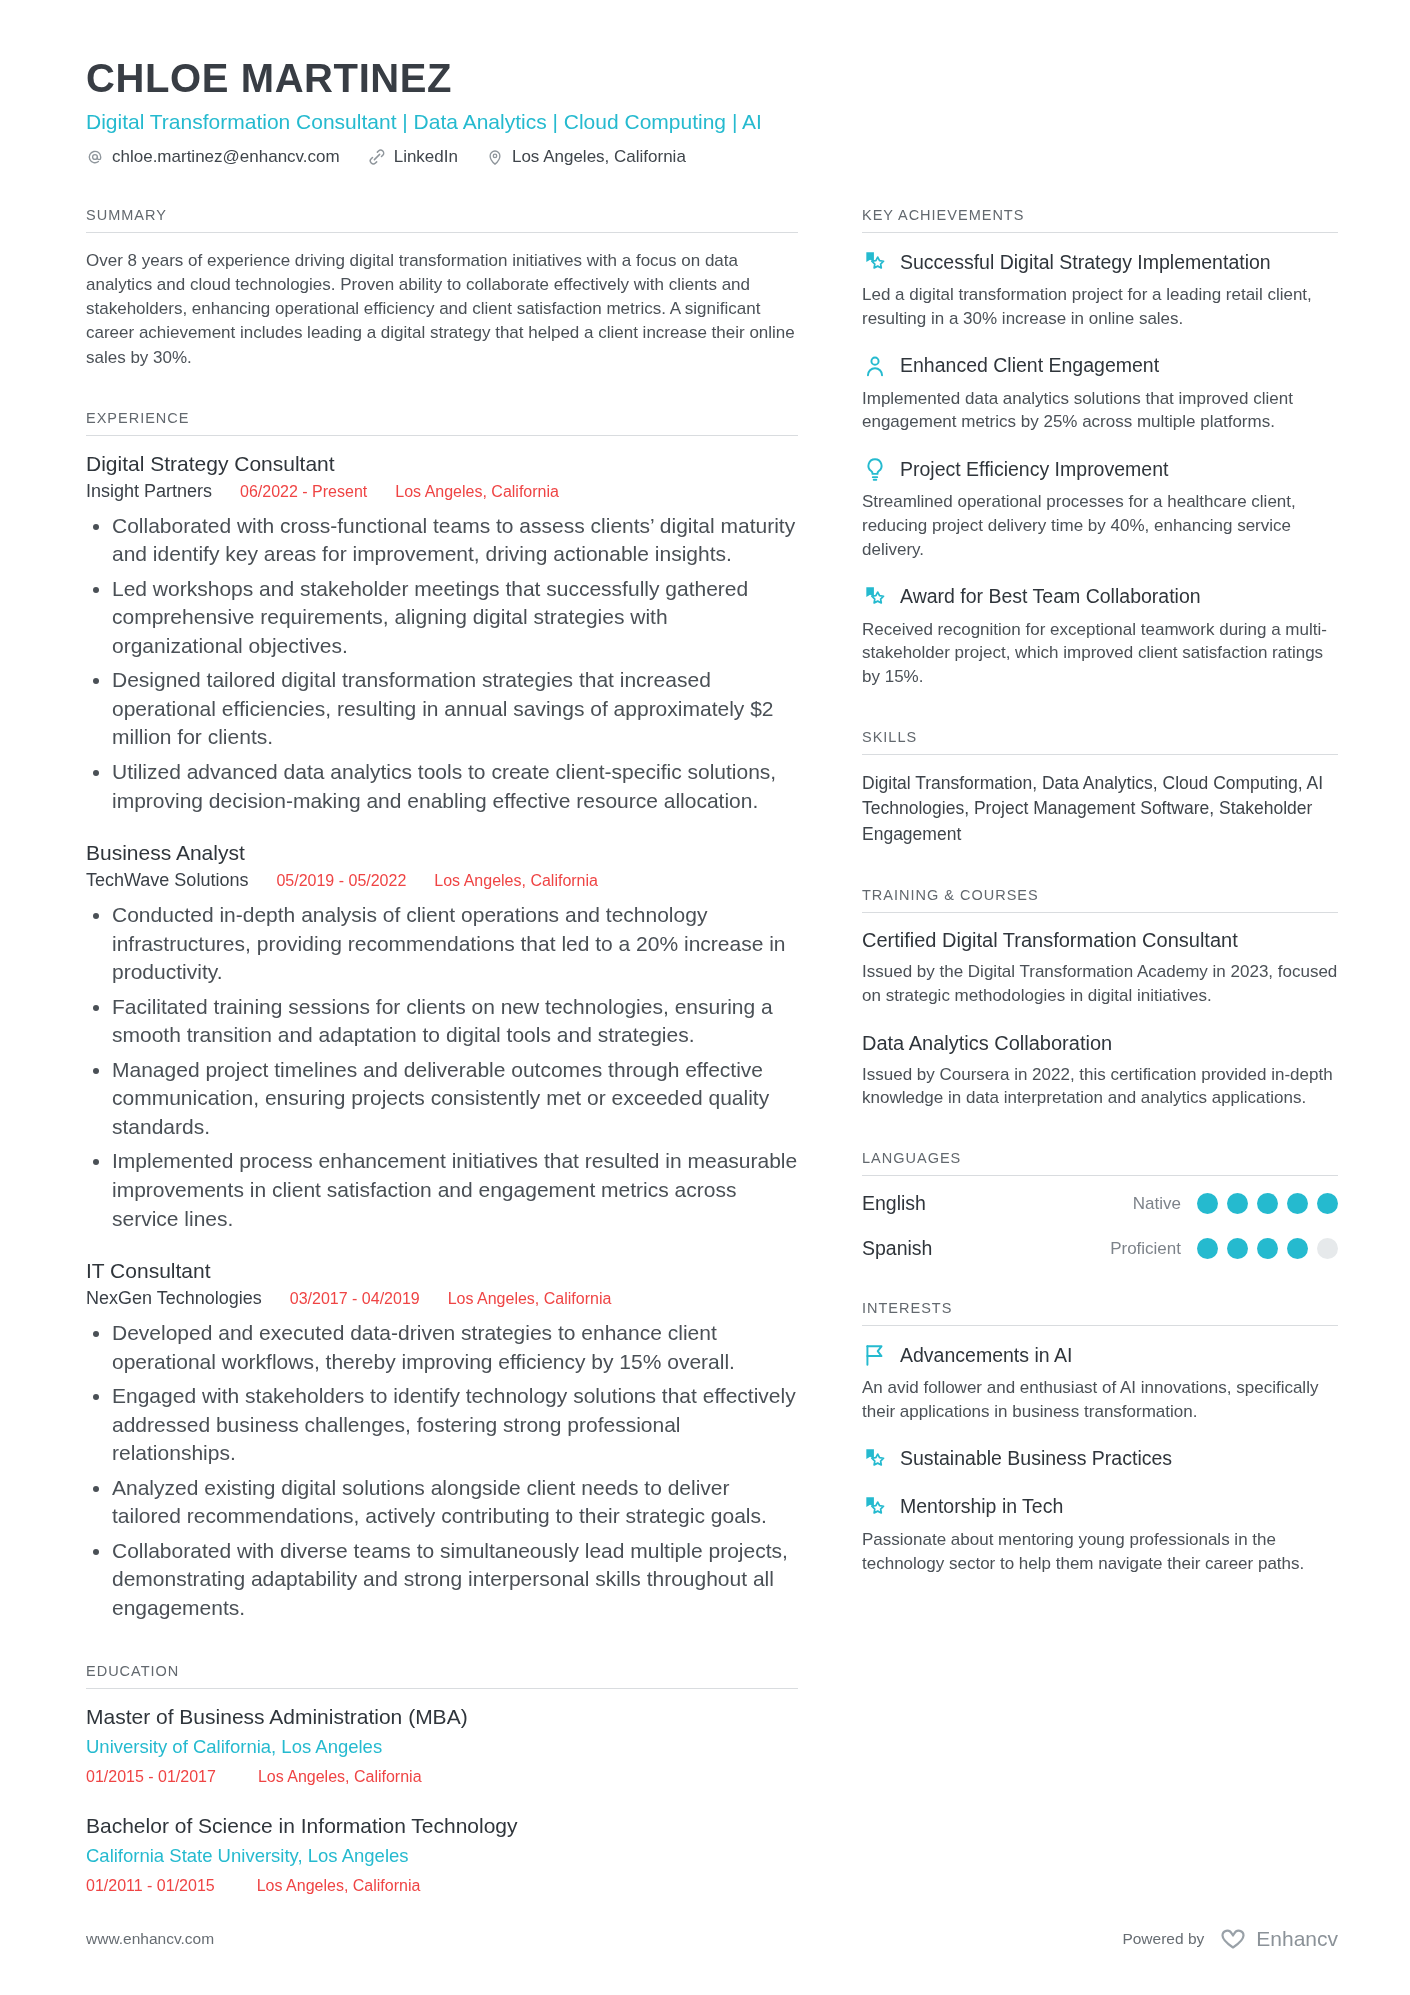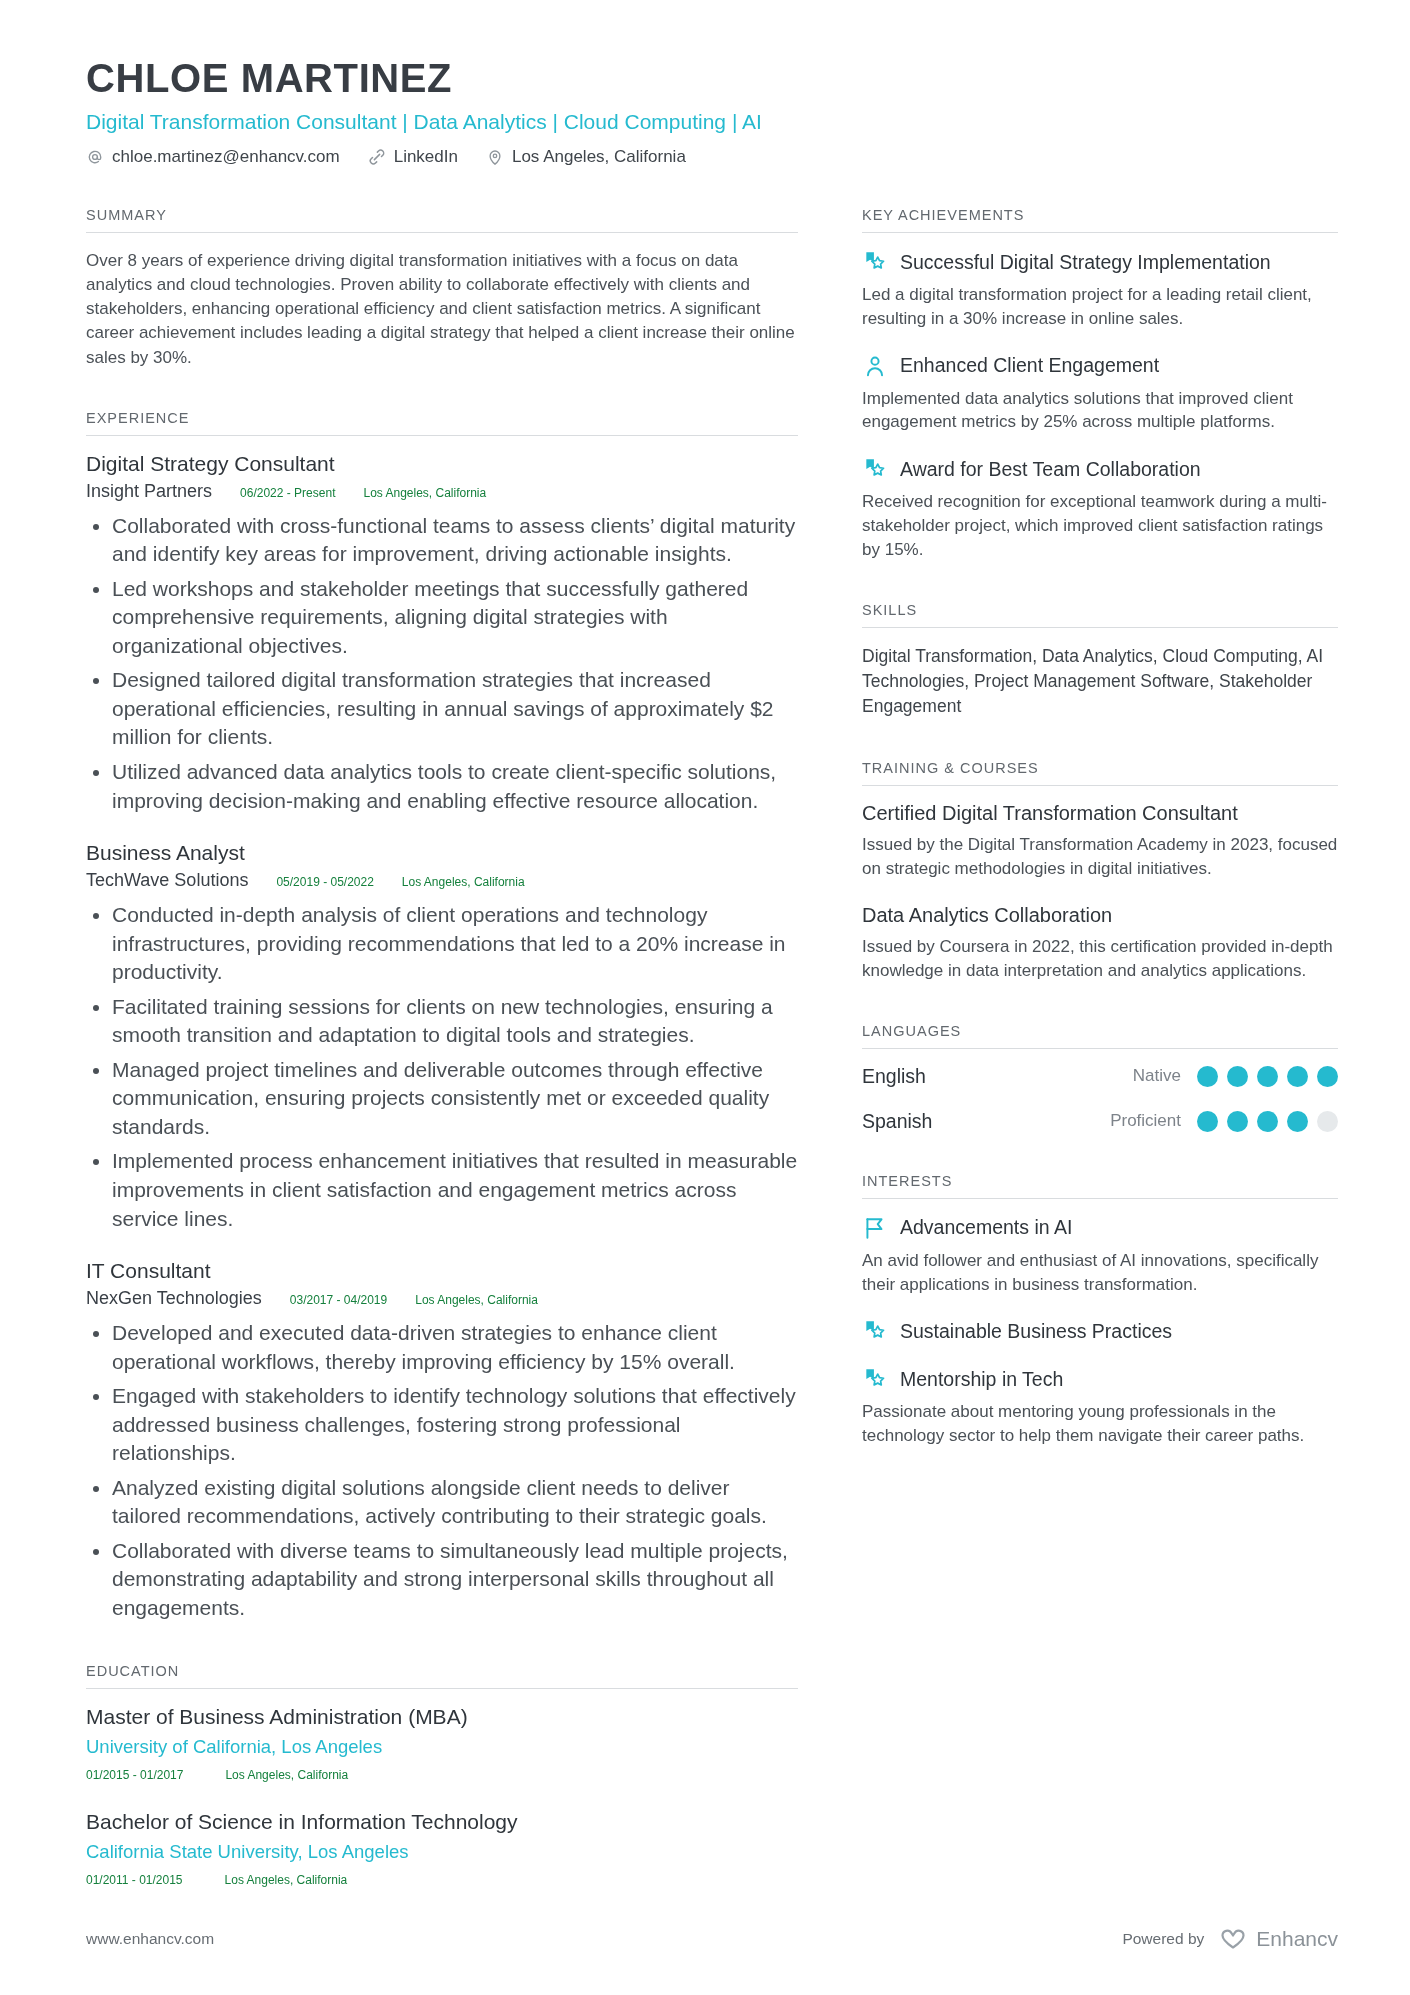--- a/index.html
+++ b/index.html
@@ -24,21 +24,21 @@
   .sec-h { font-size:14.5px; font-weight:400; letter-spacing:1px; color:#62686e;
            padding-bottom:9px; border-bottom:1px solid #d9dcdf; margin-bottom:16px; }
 
   .body-text { font-size:17px; line-height:1.42; color:#4b5157; }
 
   
   .job { margin-bottom:26px; }
   .job-title { font-size:21px; font-weight:400; color:#2f353b; }
   .job-meta { display:flex; align-items:baseline; gap:28px; margin-top:5px; flex-wrap:wrap; }
   .company { font-size:18px; color:#393f46; }
-  .meta { font-size:12px; color:#15803d; }
+  .meta { font-size:16px; color:#ef4444; }
   .bullets { margin:10px 0 0 0; padding-left:26px; list-style:disc; }
   .bullets li { font-size:21px; line-height:1.36; color:#4a5056; margin-bottom:6px; }
   .bullets li::marker { color:#4a5056; }
 
   
   .edu { margin-bottom:28px; }
   .edu-degree { font-size:21px; font-weight:400; color:#2f353b; }
   .edu-school { font-size:18.5px; color:#25bacf; margin-top:7px; }
   .edu-meta { display:flex; gap:42px; margin-top:10px; }
 
@@ -220,20 +220,32 @@
               <svg viewBox="0 0 24 24" fill="none" stroke="currentColor" stroke-width="1.8" stroke-linecap="round">
                   <circle cx="12" cy="7.5" r="3.3"></circle>
                   <path d="M5.5 20.5a6.5 6.5 0 0 1 13 0"></path>
                 </svg>
             </span>
             <span class="ach-title">Enhanced Client Engagement</span>
           </div>
           <p class="ach-body">Implemented data analytics solutions that improved client engagement metrics by 25% across multiple platforms.</p>
         </div>
 
+        <div class="ach">
+          <div class="ach-head">
+            <span class="ach-icon">
+              <svg viewBox="0 0 24 24" fill="none" stroke="currentColor" stroke-width="1.8" stroke-linecap="round">
+                  <path d="M12 3a6 6 0 0 0-3.5 10.9c.9.7 1.3 1.6 1.3 2.6h4.4c0-1 .4-1.9 1.3-2.6A6 6 0 0 0 12 3z"></path>
+                  <path d="M10 19.5h4M10.8 22h2.4"></path>
+                </svg>
+            </span>
+            <span class="ach-title">Project Efficiency Improvement</span>
+          </div>
+          <p class="ach-body">Streamlined operational processes for a healthcare client, reducing project delivery time by 40%, enhancing service delivery.</p>
+        </div>
 
         <div class="ach">
           <div class="ach-head">
             <span class="ach-icon">
               <svg viewBox="0 0 24 24">
                   <path d="M4 3h7v9l-3.5-2L4 12V3z" fill="currentColor"></path>
                   <path d="M14.5 7.5l1.7 3.3 3.7.5-2.7 2.6.6 3.6-3.3-1.7-3.3 1.7.6-3.6-2.7-2.6 3.7-.5 1.7-3.3z" fill="none" stroke="currentColor" stroke-width="1.6" stroke-linejoin="round"></path>
                 </svg>
             </span>
             <span class="ach-title">Award for Best Team Collaboration</span>

